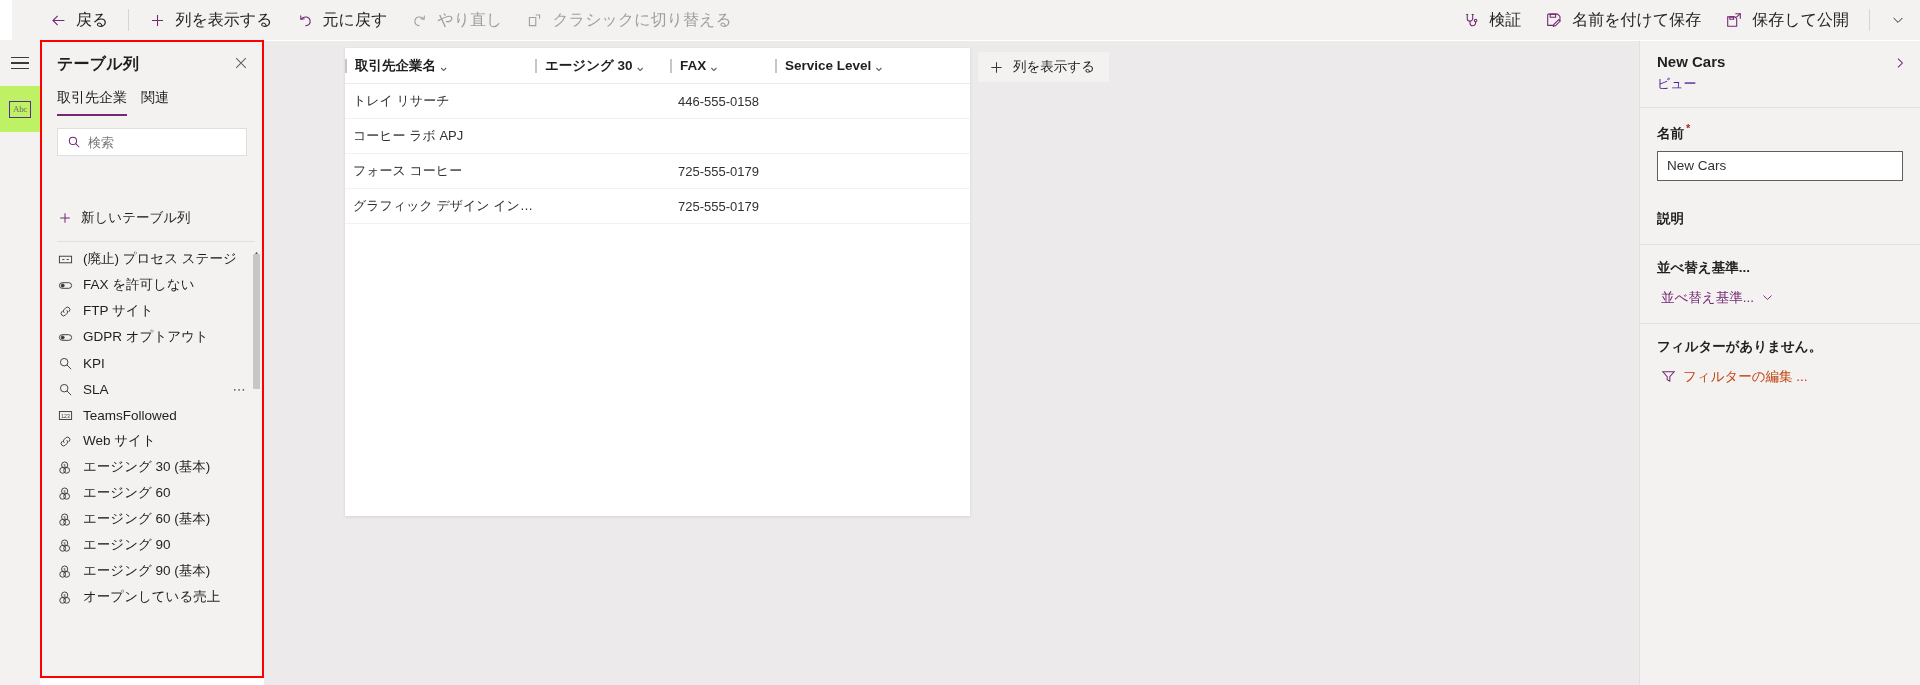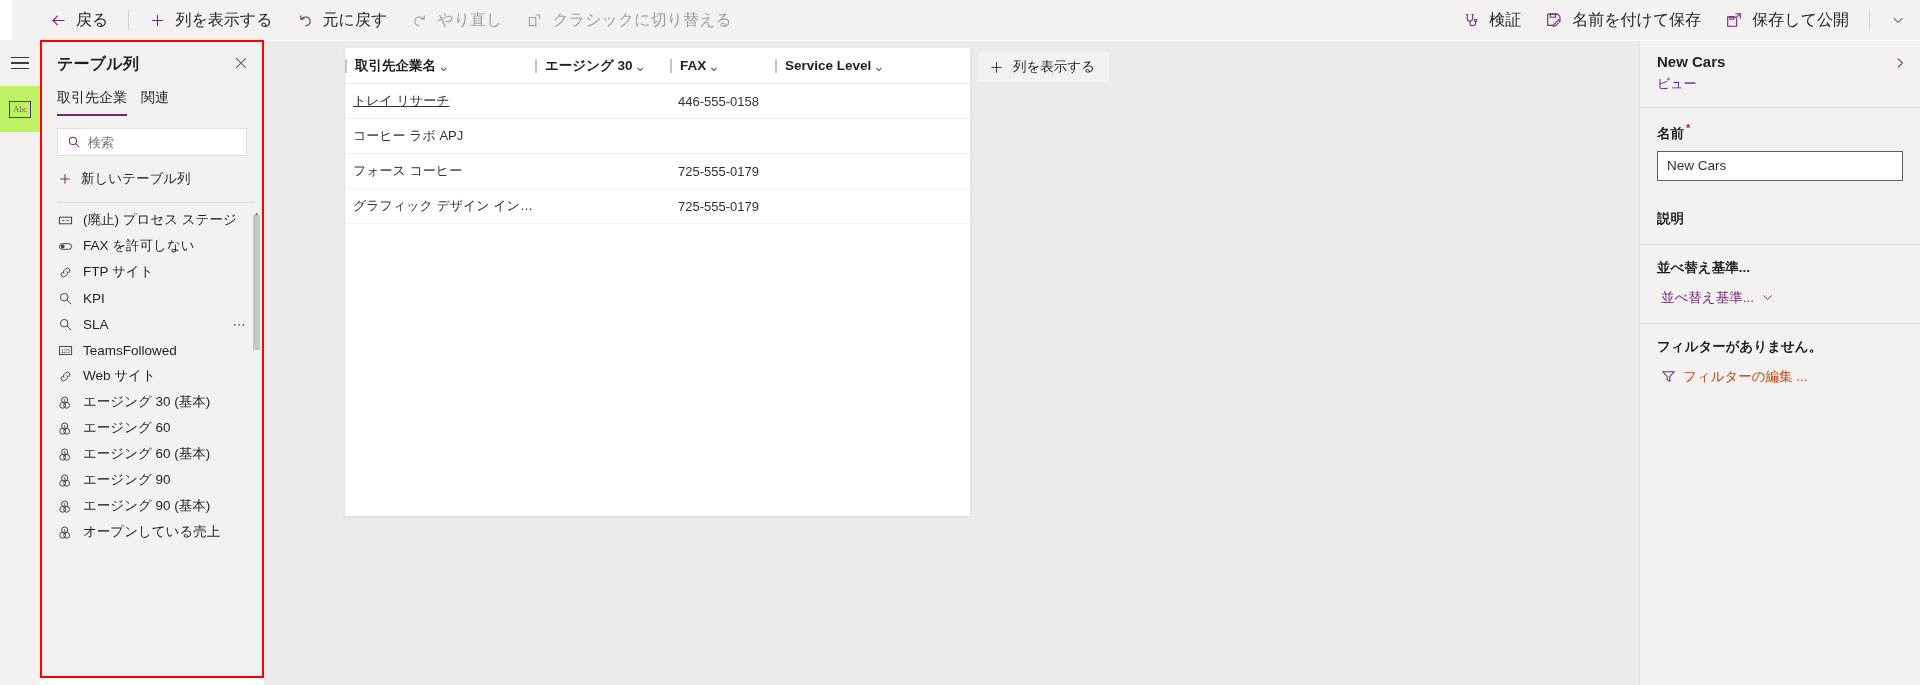--- a/index.html
+++ b/index.html
@@ -85,21 +85,21 @@
     display: flex; align-items: center; height: 28px;
     background: #ffffff; border: 1px solid #e1dfdd;
   }
   .lp-search .sicon { padding: 0 7px 0 9px; display: flex; }
   .lp-search input {
     flex: 1; border: 0; outline: 0; background: transparent;
     font-family: inherit; font-size: 13px; color: #605e5c;
   }
   .lp-new {
     display: flex; align-items: center; gap: 9px;
-    padding: 14px 16px 14px 17px; font-size: 13.5px; color: #201f1e; cursor: pointer;
+    padding: 14px 16px 14px 17px; font-size: 13.5px; color: #201f1e; cursor: pointer; margin-top: 39px;
   }
   .lp-divider { height: 1px; background: #e1dfdd; margin: 0 8px 0 16px; }
   .lp-list { position: relative; flex: 1; overflow: hidden; padding-top: 4px; }
   .lp-item {
     display: flex; align-items: center; gap: 10px;
     height: 26px; padding: 0 16px 0 17px; font-size: 13.5px; color: #201f1e;
     cursor: pointer; white-space: nowrap;
   }
   .lp-item .lbl { overflow: hidden; text-overflow: ellipsis; }
   .lp-item .more { margin-left: auto; color: #605e5c; letter-spacing: 1.5px; font-size: 13px; }
@@ -376,20 +376,29 @@
             <svg width="15" height="15" viewBox="0 0 16 16" fill="none" stroke="#3b3a39" stroke-width="1">
               <path d="M6.6 9.4a2.6 2.6 0 0 1 0-3.7l1.6-1.6a2.6 2.6 0 1 1 3.7 3.7l-.8.8"></path>
               <path d="M9.4 6.6a2.6 2.6 0 0 1 0 3.7l-1.6 1.6a2.6 2.6 0 0 1-3.7-3.7l.8-.8"></path>
             </svg>
           </span>
           <span class="lbl">FTP サイト</span>
         </div>
         <div class="lp-item">
           <span class="ic">
             <svg width="15" height="15" viewBox="0 0 16 16" fill="none" stroke="#3b3a39" stroke-width="1">
+              <rect x="1.5" y="5" width="13" height="6" rx="3"></rect>
+              <circle cx="5" cy="8" r="1.6" fill="#3b3a39"></circle>
+            </svg>
+          </span>
+          <span class="lbl">GDPR オプトアウト</span>
+        </div>
+        <div class="lp-item">
+          <span class="ic">
+            <svg width="15" height="15" viewBox="0 0 16 16" fill="none" stroke="#3b3a39" stroke-width="1">
               <circle cx="6.6" cy="6.6" r="4"></circle>
               <path d="M9.6 9.6 14 14"></path>
             </svg>
           </span>
           <span class="lbl">KPI</span>
         </div>
         <div class="lp-item">
           <span class="ic">
             <svg width="15" height="15" viewBox="0 0 16 16" fill="none" stroke="#3b3a39" stroke-width="1">
               <circle cx="6.6" cy="6.6" r="4"></circle>
@@ -503,21 +512,21 @@
             <span>FAX</span>
             <span class="chev">⌄</span>
           </div>
           <div class="gh" style="width: 150px;">
             <span>Service Level</span>
             <span class="chev">⌄</span>
           </div>
         </div>
       <div id="grid-body">
           <div class="grid-row">
-            <div class="gc" style="width: 190px; text-decoration: underline;">トレイ リサーチ</div>
+            <div class="gc" style="width: 190px;">トレイ リサーチ</div>
             <div class="gc" style="width: 135px;"></div>
             <div class="gc" style="width: 105px;">446-555-0158</div>
             <div class="gc" style="width: 150px;"></div>
           </div>
           <div class="grid-row">
             <div class="gc" style="width: 190px;">コーヒー ラボ APJ</div>
             <div class="gc" style="width: 135px;"></div>
             <div class="gc" style="width: 105px;"></div>
             <div class="gc" style="width: 150px;"></div>
           </div>

